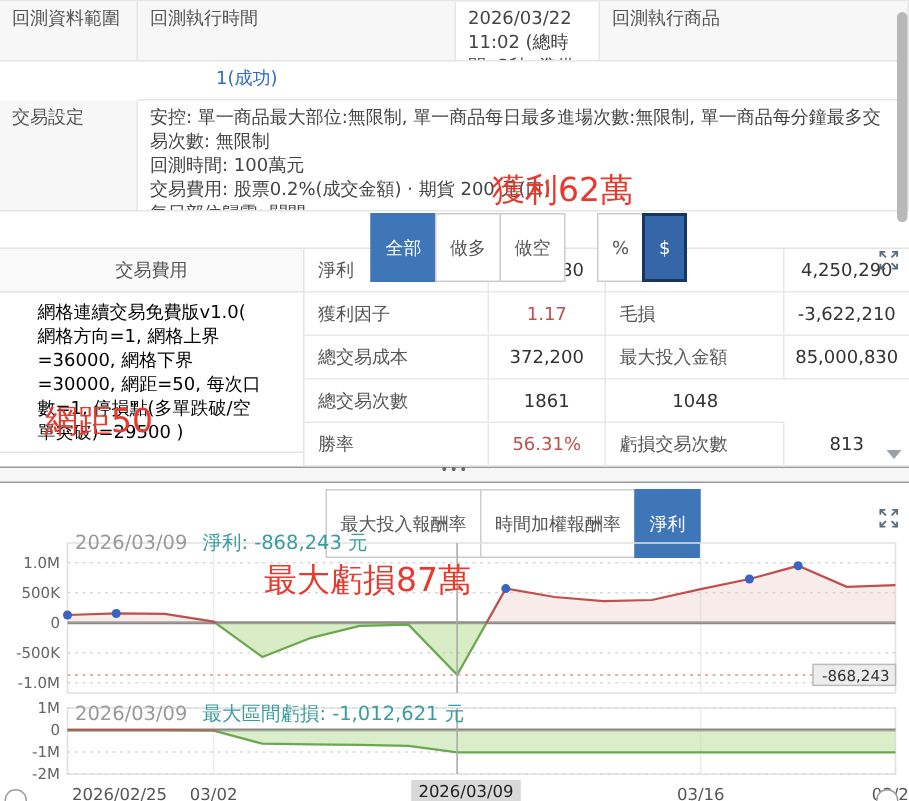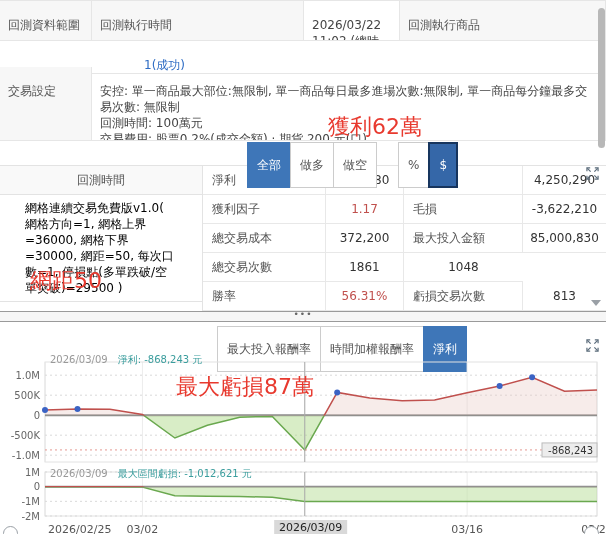--- a/index.html
+++ b/index.html
@@ -2,21 +2,21 @@
 <html><head>
 <meta charset="utf-8">
 <style>
   html,body{margin:0;padding:0;}
   body{
     width:606px;height:534px;position:relative;overflow:hidden;background:#fff;
     font-family:"DejaVu Sans","Liberation Sans",sans-serif;color:#444;font-size:12px;
   }
   
   .info{display:grid;grid-template-columns:92px 212px 96px 206px;grid-template-rows:40px 26px 74px;border-top:1px solid #e6e6e6;}
-  .info>div{border-bottom:1px solid #e6e6e6;border-right:1px solid #e6e6e6;padding:16px 8px;line-height:16px;overflow:hidden;}
+  .info>div{border-bottom:1px solid #e6e6e6;border-right:1px solid #e6e6e6;padding:3px 8px;line-height:16px;overflow:hidden;}
   .info .lblc{background:#f7f7f7;color:#555;}
   .info .span3{grid-column:2 / 5;}
   .link{color:#2e6cc4;cursor:pointer;margin-left:44px;}
   
   .toolbar{position:relative;height:24px;}
   .btn-group{position:absolute;top:1px;display:flex;}
   .tbtn{height:20px;line-height:20px;padding:12px 9px;border:1px solid #ccc;background:#fff;color:#555;font-size:12px;margin-left:-1px;cursor:pointer;}
   .tbtn:first-child{margin-left:0;}
   .tbtn.sel{background:#3e76b8;border-color:#3e76b8;color:#fff;}
   .tbtn.dollar-sel{background:#3567a8;border:2px solid #17355e;color:#fff;height:18px;line-height:18px;}
@@ -32,21 +32,21 @@
   .srow .lbl{padding-left:9px;color:#555;}
   .srow .val{text-align:center;color:#333;}
   .srow .red{color:#c0504d;}
   
   .splitter{height:9px;background:#f6f6f6;border-top:1px solid #9a9a9a;border-bottom:1px solid #9a9a9a;text-align:center;line-height:5px;color:#666;font-size:9px;letter-spacing:1px;cursor:row-resize;}
   .mini-tri{position:absolute;right:5px;top:300px;width:0;height:0;border-left:5px solid transparent;border-right:5px solid transparent;border-top:6px solid #9aa0a6;}
   
   .chart-tabs{position:relative;height:30px;}
   .chart-tabs .btn-group{left:217px;top:4px;}
   .chart-wrap{position:relative;}
-  .tooltip-line{position:absolute;left:50px;top:1px;font-size:10px;white-space:nowrap;pointer-events:none;}
+  .tooltip-line{position:absolute;left:50px;top:1px;font-size:13px;white-space:nowrap;pointer-events:none;}
   .tooltip-line .tt-date{color:#999;margin-right:10px;}
   .tooltip-line .tt-val{color:#3a9d9d;}
   svg{display:block;overflow:visible;}
   .xaxis{position:relative;height:20px;font-size:11px;color:#555;}
   .xtick{position:absolute;top:3px;transform:translateX(-50%);white-space:nowrap;}
   .xtick.first{transform:none;}
   .x-tooltip{position:absolute;top:0;transform:translateX(-42%);background:#d9d9d9;color:#222;padding:1px 5px;font-size:11px;white-space:nowrap;}
   
   .annot{position:absolute;color:#e8392e;font-size:22px;font-weight:500;white-space:nowrap;z-index:9;pointer-events:none;}
   
@@ -83,21 +83,21 @@
     <div class="tbtn">做空</div>
   </div>
   <div class="btn-group" style="left:398px">
     <div class="tbtn">%</div>
     <div class="tbtn dollar-sel">$</div>
   </div>
 </div>
 
 <div class="stats">
   <div class="stats-left">
-    <div class="script-head">回測時間</div>
+    <div class="script-head">交易費用</div>
     <div class="script-body">網格連續交易免費版v1.0( 網格方向=1, 網格上界=36000, 網格下界=30000, 網距=50, 每次口數=1, 停損點(多單跌破/空單突破)=29500 )</div>
   </div>
   <div class="stats-right">
     <div class="srow">
       <div class="lbl">淨利</div>
       <div class="val">628,080</div>
       <div class="lbl">毛利</div>
       <div class="val">4,250,290</div>
     </div>
     <div class="srow">

